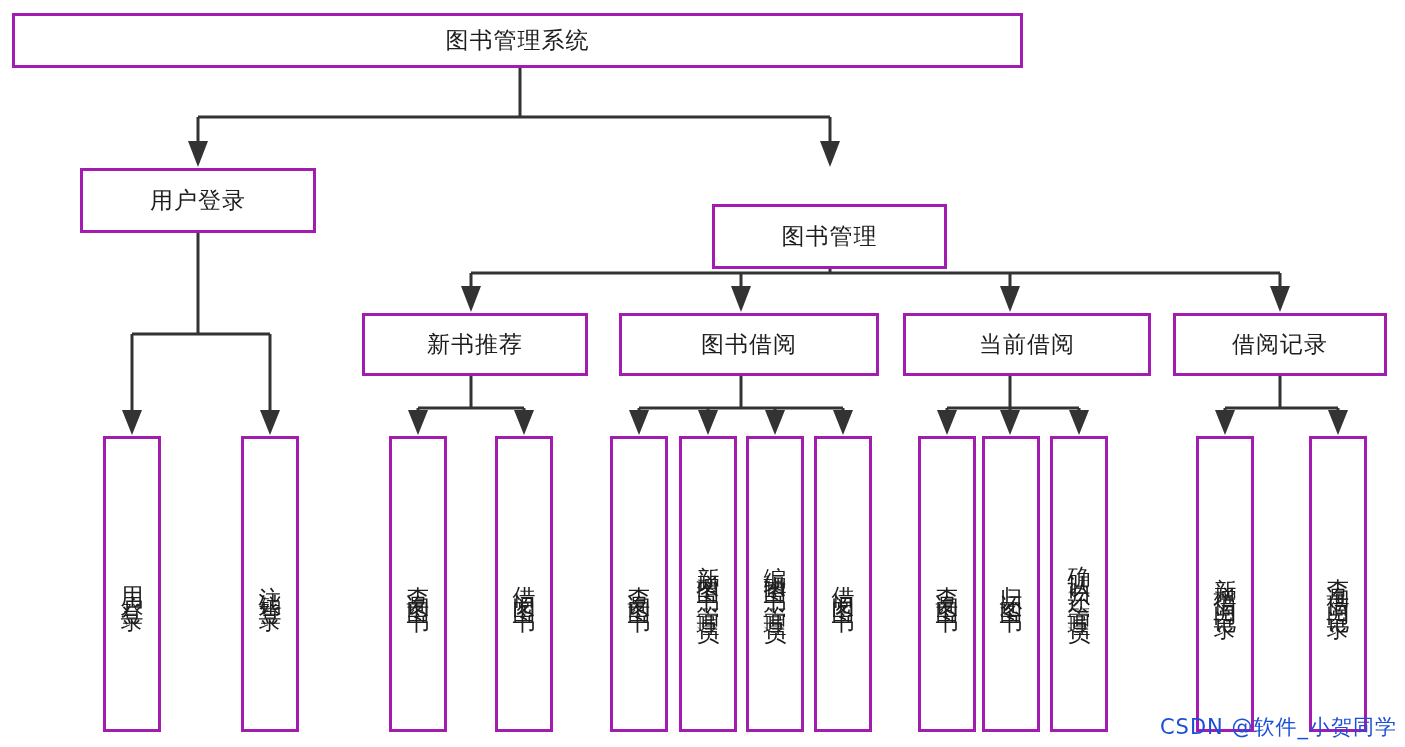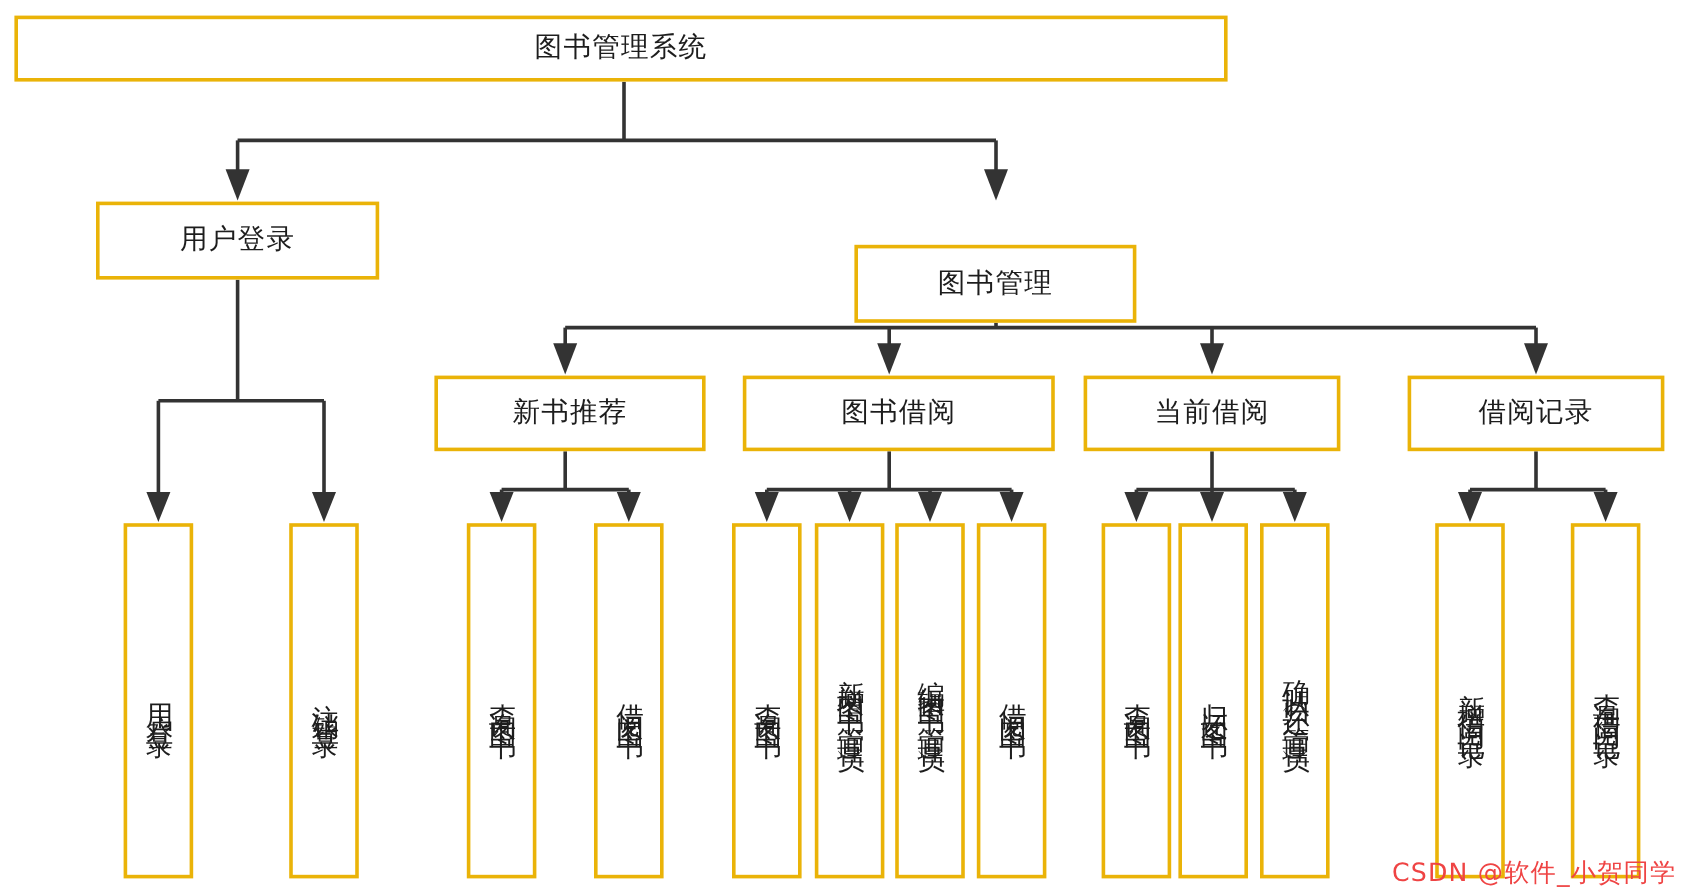--- a/index.html
+++ b/index.html
@@ -18,38 +18,38 @@
   #connectors {
     position: absolute;
     left: 0;
     top: 0;
     width: 1405px;
     height: 747px;
   }
   .node {
     position: absolute;
     box-sizing: border-box;
-    border: 3px solid #eab308;
+    border: 3px solid #a21caf;
     background: #ffffff;
     display: flex;
     align-items: center;
     justify-content: center;
     color: #1d1d1d;
     font-size: 23px;
     line-height: 1;
     white-space: nowrap;
   }
   
   .hnode { letter-spacing: 1px; }
   .root  { left: 12px;  top: 13px;  width: 1011px; height: 55px; }
   .l2a   { left: 80px;  top: 168px; width: 236px;  height: 65px; }
   .l2b   { left: 712px; top: 168px; width: 235px;  height: 65px; margin-top: 36px; }
   .l3a   { left: 362px; top: 313px; width: 226px;  height: 63px; }
   .l3b   { left: 619px; top: 313px; width: 260px;  height: 63px; }
-  .l3c   { left: 903px; top: 313px; width: 214px;  height: 63px; }
+  .l3c   { left: 903px; top: 313px; width: 248px;  height: 63px; }
   .l3d   { left: 1173px;top: 313px; width: 214px;  height: 63px; }
   
   .leaf {
     top: 436px;
     height: 296px;
     width: 58px;
     writing-mode: vertical-rl;
     text-orientation: mixed;
     letter-spacing: 8px;
   }
@@ -65,21 +65,21 @@
   .lf9  { left: 918px; }
   .lf10 { left: 982px; }
   .lf11 { left: 1050px; }
   .lf12 { left: 1196px; }
   .lf13 { left: 1309px; }
   .watermark {
     position: absolute;
     right: 8px;
     bottom: 6px;
     font-size: 21px;
-    color: #ef4444;
+    color: #1d4ed8;
     letter-spacing: 1px;
     z-index: 5;
     white-space: nowrap;
   }
 </style>
 </head>
 <body>
 
 <div id="stage">
 

